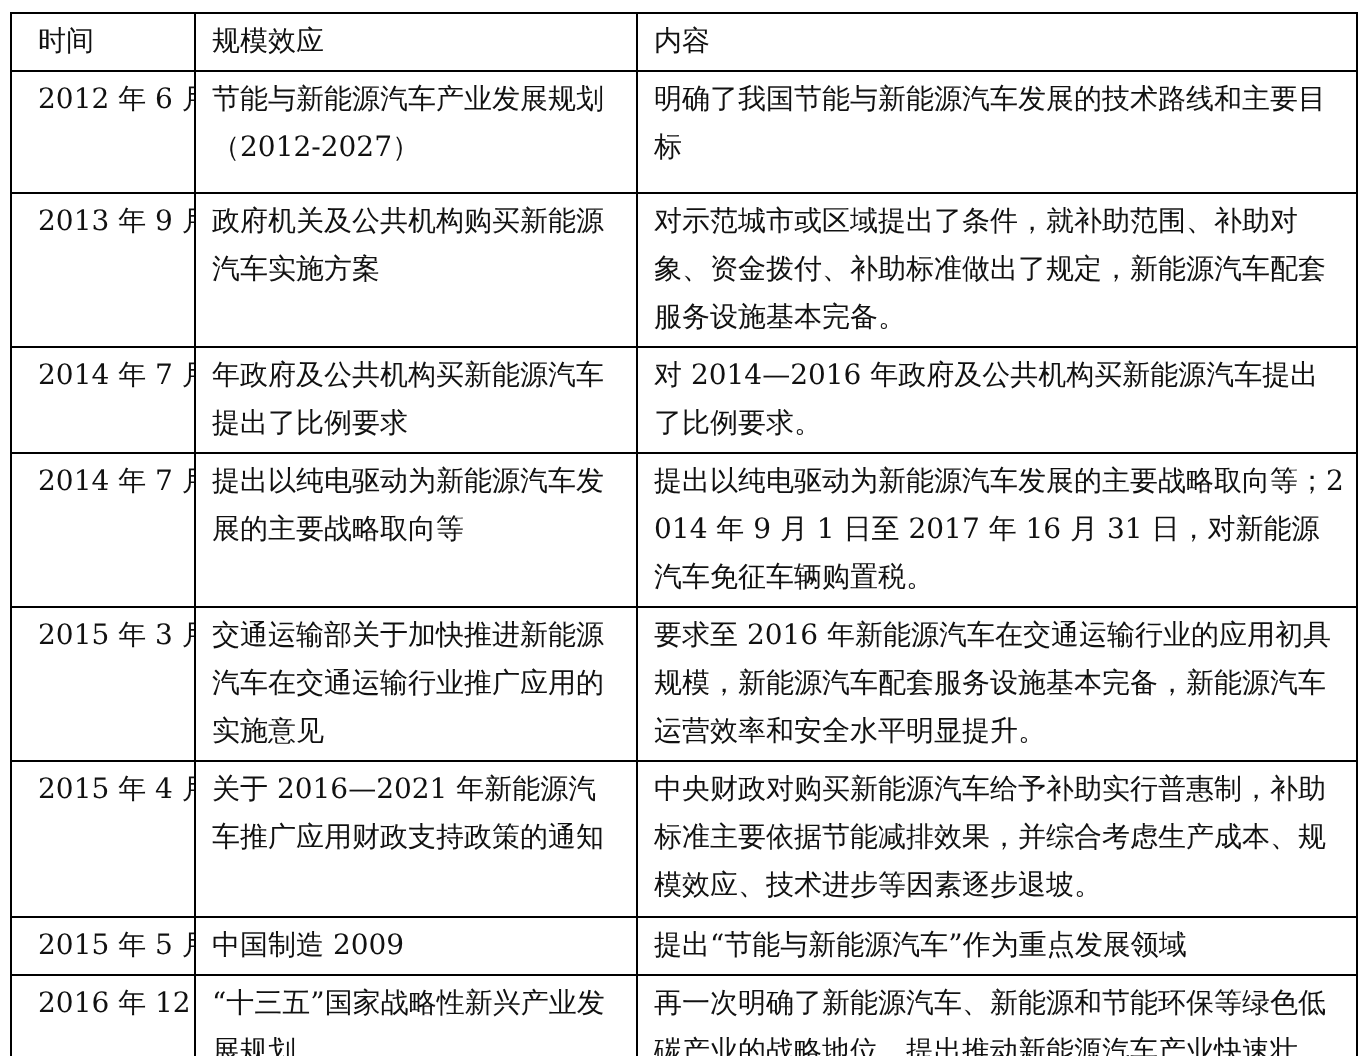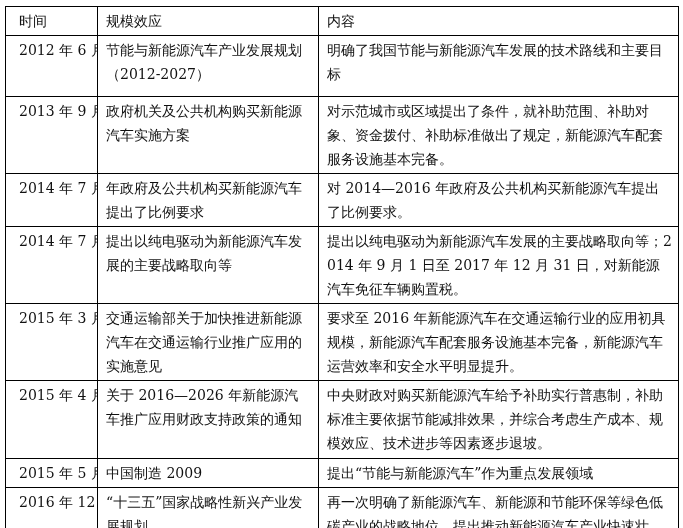--- a/index.html
+++ b/index.html
@@ -87,32 +87,32 @@
 
   <tr>
     <td>2014 年 7 月</td>
     <td>年政府及公共机构买新能源汽车提出了比例要求</td>
     <td>对 2014—2016 年政府及公共机构买新能源汽车提出了比例要求。</td>
   </tr>
 
   <tr>
     <td>2014 年 7 月</td>
     <td>提出以纯电驱动为新能源汽车发展的主要战略取向等</td>
-    <td>提出以纯电驱动为新能源汽车发展的主要战略取向等；2014 年 9 月 1 日至 2017 年 12 月 31 日，对新能源汽车免征车辆购置税。</td>
+    <td>提出以纯电驱动为新能源汽车发展的主要战略取向等；2014 年 9 月 1 日至 2017 年 16 月 31 日，对新能源汽车免征车辆购置税。</td>
   </tr>
 
   <tr>
     <td>2015 年 3 月</td>
     <td>交通运输部关于加快推进新能源汽车在交通运输行业推广应用的实施意见</td>
     <td>要求至 2016 年新能源汽车在交通运输行业的应用初具规模，新能源汽车配套服务设施基本完备，新能源汽车运营效率和安全水平明显提升。</td>
   </tr>
 
   <tr>
     <td>2015 年 4 月</td>
-    <td>关于 2016—2026 年新能源汽车推广应用财政支持政策的通知</td>
+    <td>关于 2016—2021 年新能源汽车推广应用财政支持政策的通知</td>
     <td>中央财政对购买新能源汽车给予补助实行普惠制，补助标准主要依据节能减排效果，并综合考虑生产成本、规模效应、技术进步等因素逐步退坡。</td>
   </tr>
 
   <tr>
     <td>2015 年 5 月</td>
     <td>中国制造 2009</td>
     <td>提出“节能与新能源汽车”作为重点发展领域</td>
   </tr>
 
   <tr>

